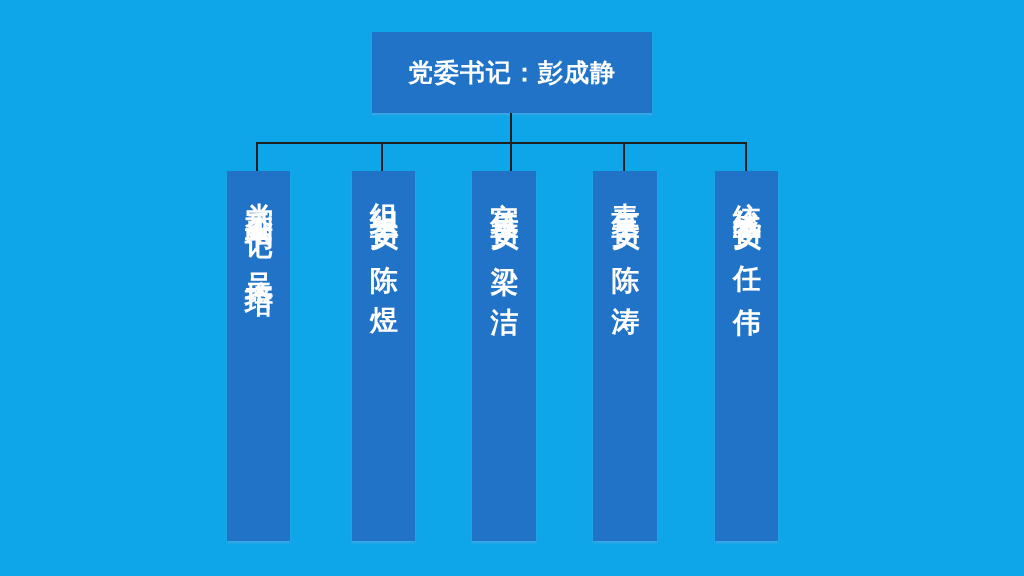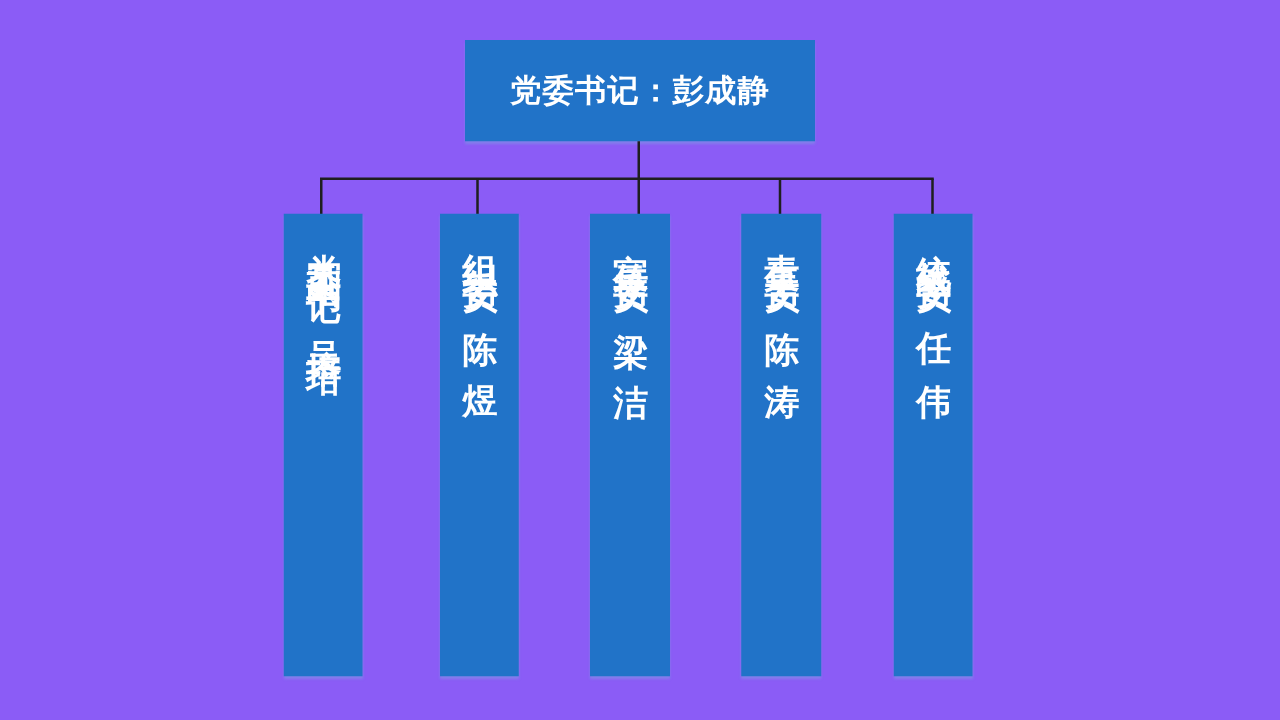--- a/index.html
+++ b/index.html
@@ -5,21 +5,21 @@
   html, body {
     margin: 0;
     padding: 0;
     background: #ffffff;
     font-family: "DejaVu Sans", "Liberation Sans", sans-serif;
   }
   .canvas {
     position: relative;
     width: 1024px;
     height: 576px;
-    background: #8b5cf6;
+    background: #0ea5e9;
     overflow: hidden;
   }
   .node {
     position: absolute;
     background: #2173C8;
     color: #ffffff;
     font-weight: bold;
     box-shadow: 0 2px 2px rgba(120, 170, 225, 0.45);
   }
   .root-node {

